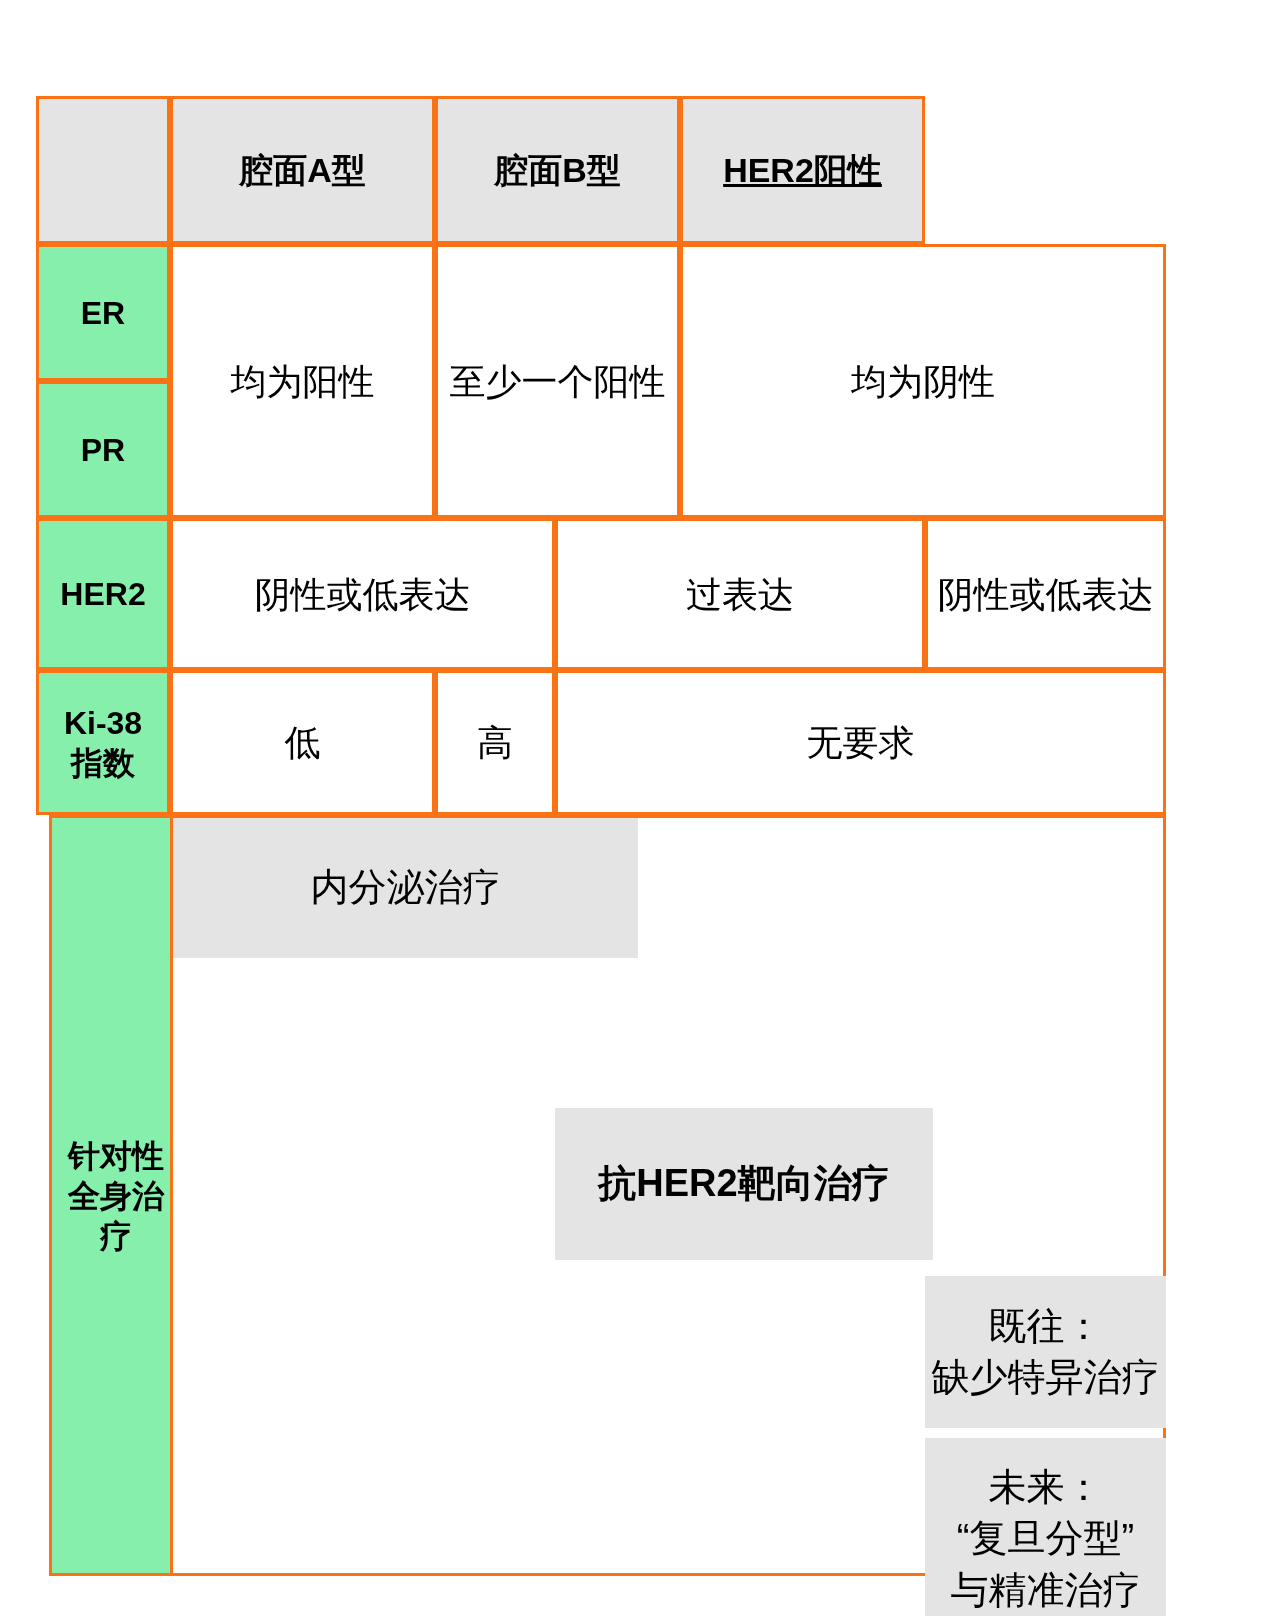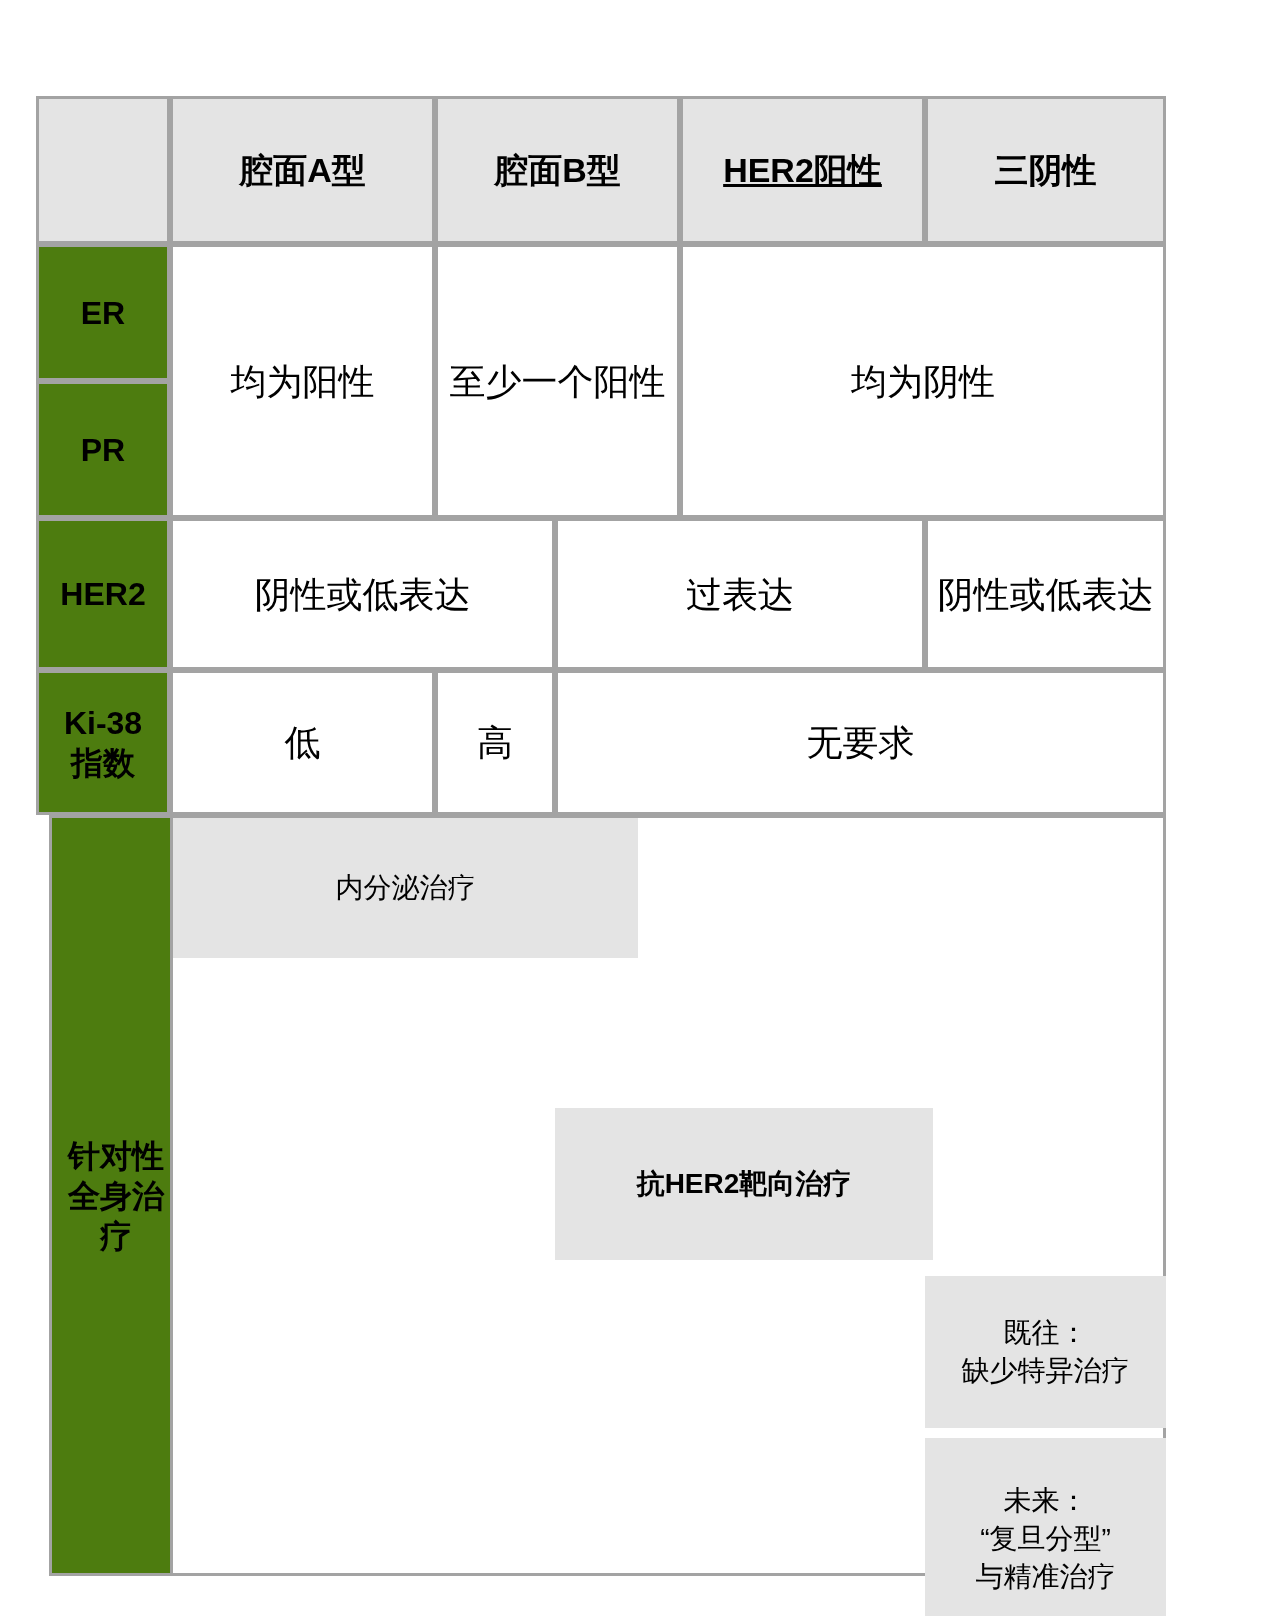--- a/index.html
+++ b/index.html
@@ -21,71 +21,70 @@
     left: 36px;
     top: 96px;
     width: 1130px;
     height: 1480px;
   }
 
   
   .cell {
     position: absolute;
     box-sizing: border-box;
-    border: 3px solid #a3a3a3;
+    border: 3px solid #f97316;
     display: flex;
     align-items: center;
     justify-content: center;
     text-align: center;
     background: #ffffff;
     line-height: 1.25;
   }
   .hdr {
     background: #e4e4e4;
     font-weight: bold;
     font-size: 34px;
   }
   .rowhdr {
-    background: #4d7c0f;
+    background: #86efac;
     font-weight: bold;
     font-size: 32px;
   }
   .val {
     font-size: 36px;
     font-weight: normal;
   }
 
   
   .band {
     position: absolute;
     box-sizing: border-box;
     background: #e4e4e4;
     display: flex;
     align-items: center;
     justify-content: center;
     text-align: center;
-    font-size: 28px;
+    font-size: 38px;
     line-height: 1.35;
     white-space: pre-line;
   }
 </style>
 </head>
 <body>
 
 <div class="table-wrap">
 
   <div class="cell hdr" style="left:0px; top:0px; width:134px; height:148px; background:#e4e4e4;"></div>
 
   <div class="cell hdr" style="left:134px; top:0px; width:265px; height:148px;">腔面A型</div>
 
   <div class="cell hdr" style="left:399px; top:0px; width:245px; height:148px;">腔面B型</div>
 
   <div class="cell hdr" style="left:644px; top:0px; width:245px; height:148px;text-decoration:underline;">HER2阳性</div>
 
-  <div class="cell hdr" style="left:889px; top:0px; width:241px; height:148px;">三阴性</div>
 
   <div class="cell rowhdr" style="left:0px; top:148px; width:134px; height:137px;">ER</div>
 
   <div class="cell rowhdr" style="left:0px; top:285px; width:134px; height:137px;">PR</div>
 
   <div class="cell val" style="left:134px; top:148px; width:265px; height:274px;">均为阳性</div>
 
   <div class="cell val" style="left:399px; top:148px; width:245px; height:274px;">至少一个阳性</div>
 
   <div class="cell val" style="left:644px; top:148px; width:486px; height:274px;">均为阴性</div>

